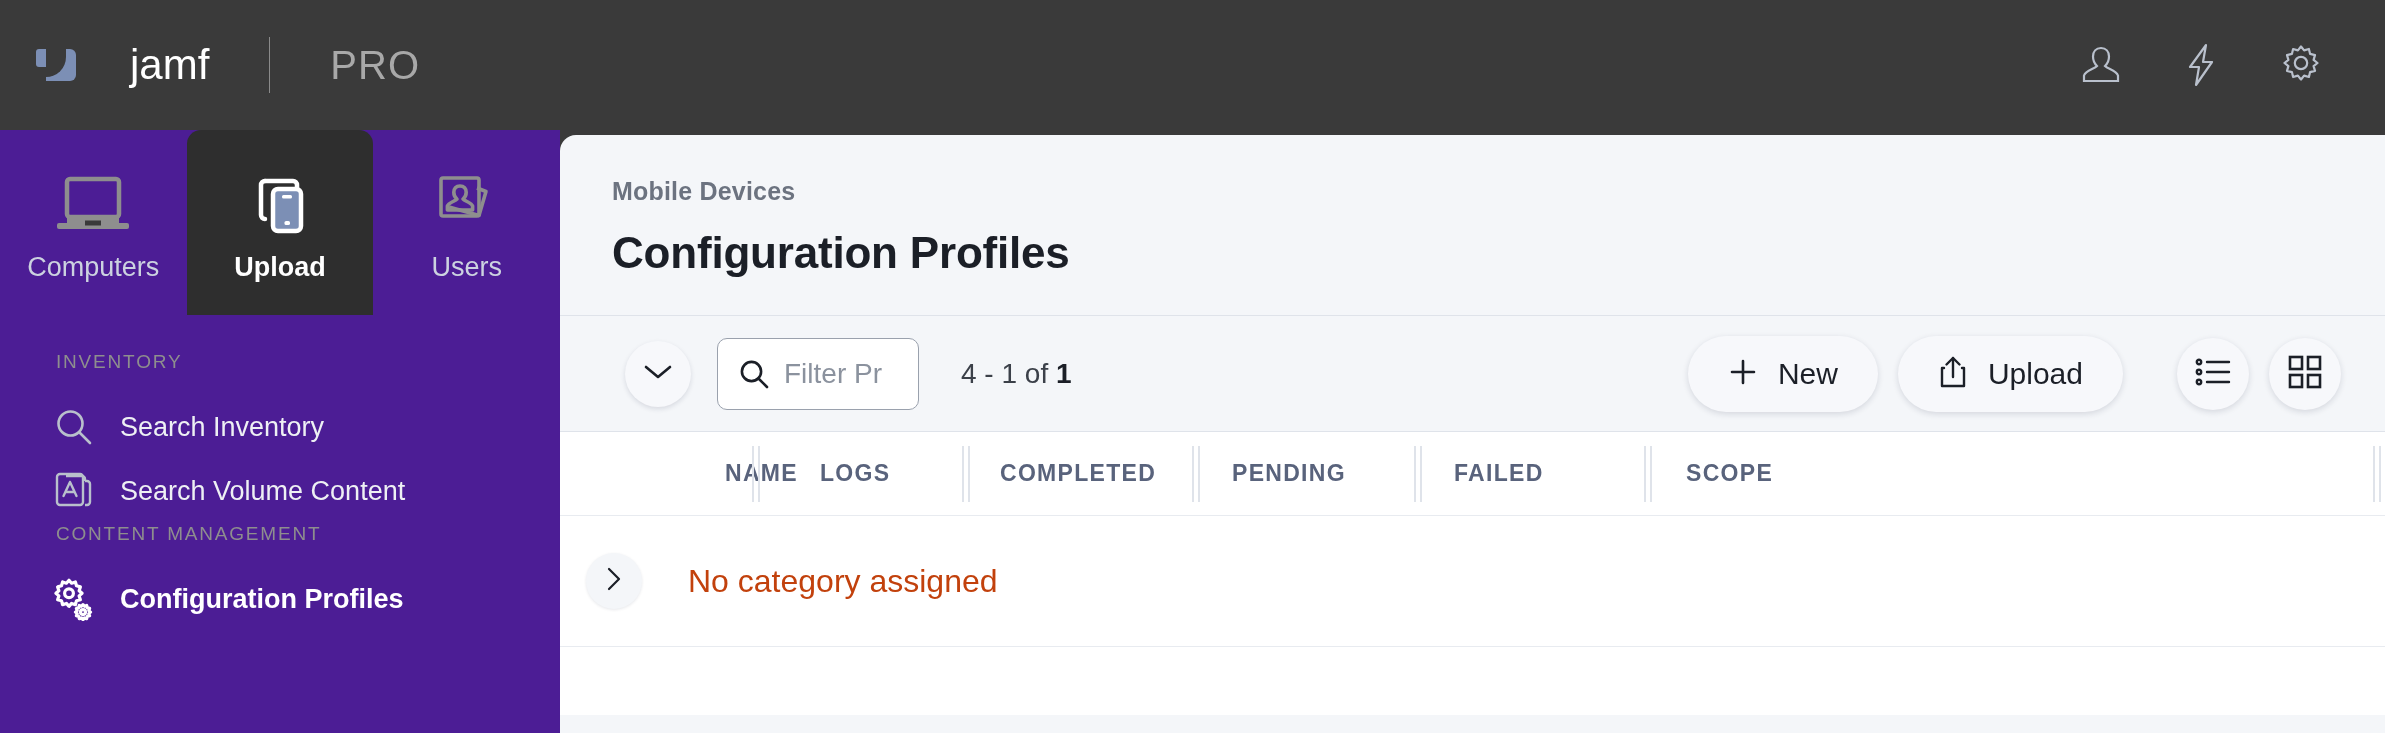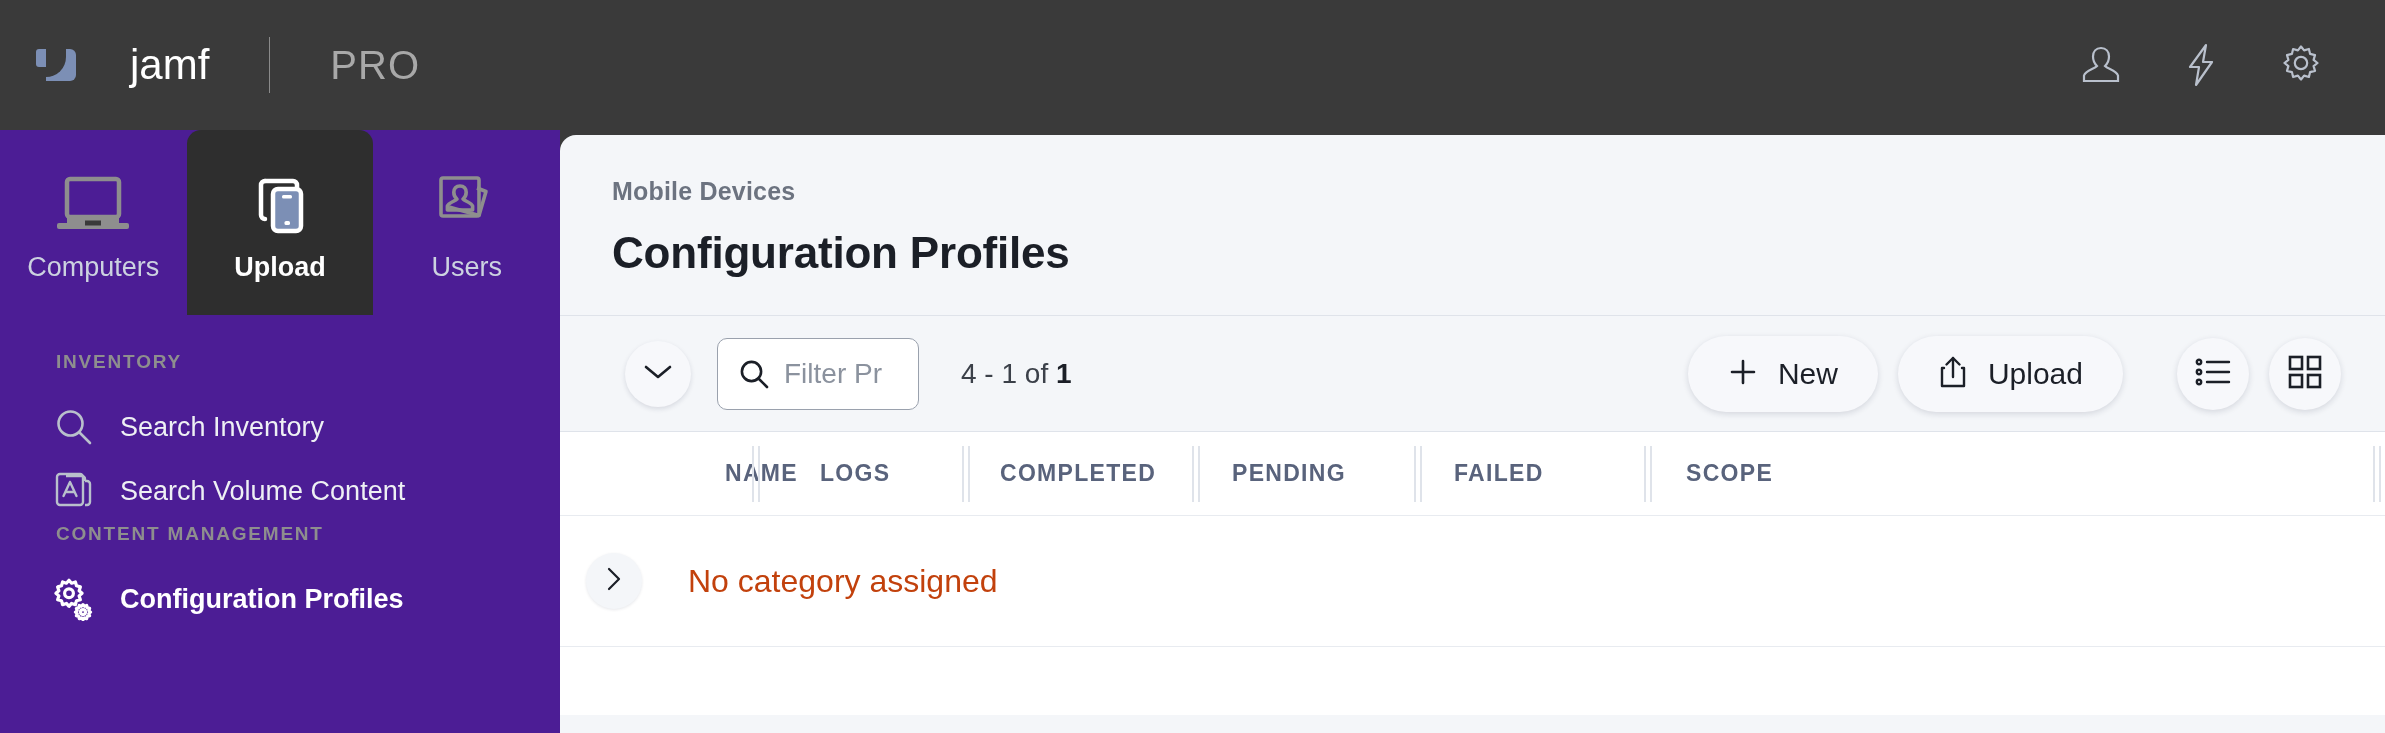--- a/index.html
+++ b/index.html
@@ -60,21 +60,21 @@
     align-items: center; justify-content: flex-start; padding-top: 26px;
     cursor: pointer; position: relative;
   }
   .tab.active { background: #2e2e2e; border-radius: 14px 14px 0 0; }
   .tab .ticon-box { height: 96px; display: flex; align-items: center; justify-content: center; }
   .tab-label { font-size: 27px; color: #ccd2e0; font-weight: 400; }
   .tab.active .tab-label { color: #ffffff; font-weight: 700; }
 
   .nav { padding-top: 36px; }
   .nav-group-title {
-    color: #8e8e8e; font-size: 19px; font-weight: 700; letter-spacing: 1.8px;
+    color: #8e8e8e; font-size: 19px; font-weight: 400; letter-spacing: 1.8px;
     padding: 0 0 0 56px; margin-bottom: 22px;
   }
   .nav-group-title.second { }
   .nav-item {
     display: flex; align-items: center; height: 64px; padding-left: 52px;
     cursor: pointer; gap: 24px;
   }
   .nav-item .nav-ico { width: 44px; height: 44px; display: flex; align-items: center; justify-content: center; flex: 0 0 44px; }
   .nav-label { font-size: 27px; color: #eef0f4; font-weight: 400; white-space: nowrap; }
   .nav-item.active .nav-label { color: #ffffff; font-weight: 700; }

